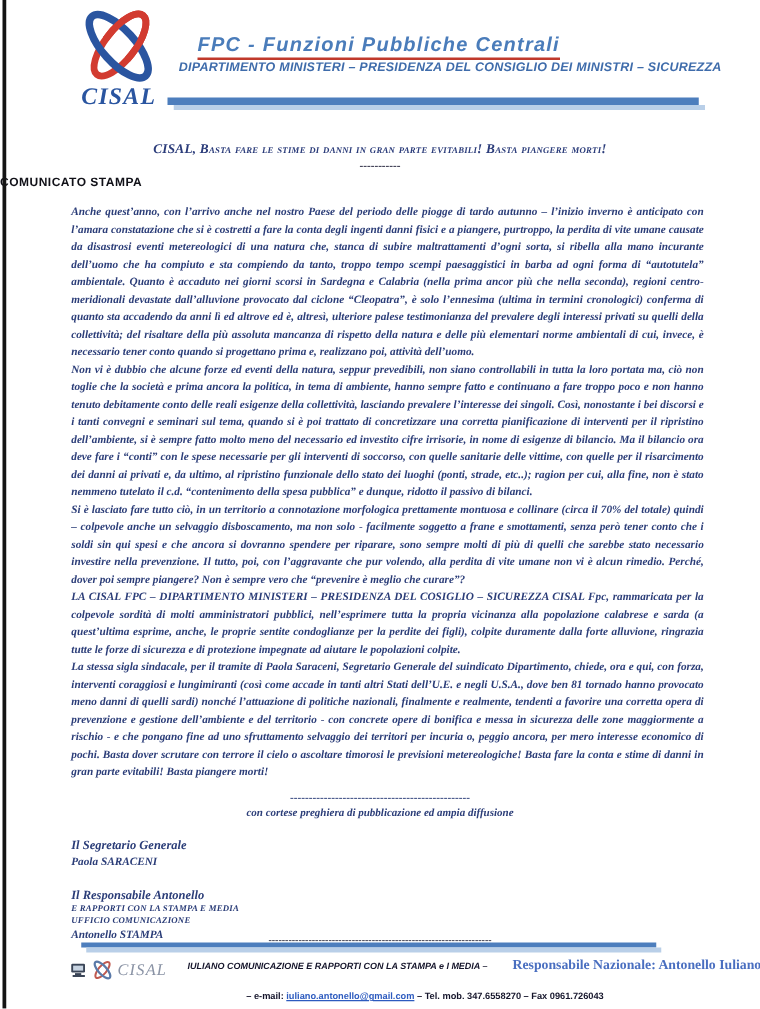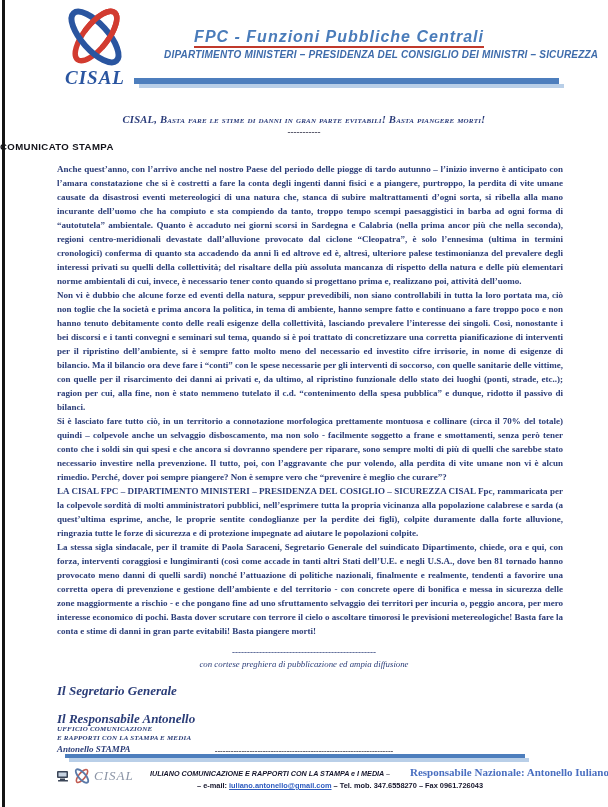--- a/index.html
+++ b/index.html
@@ -14,21 +14,21 @@
 
   
   .header{position:relative;height:100px;}
   .logo{position:absolute;left:52px;top:6px;width:86px;text-align:center;}
   .logo-mark{display:block;margin:0 auto;}
   .logo-word{
     font-family:"Liberation Serif", serif;
     font-style:italic;font-weight:bold;
     font-size:19px;color:#2a55a0;letter-spacing:1px;line-height:1;
   }
-  .header-text{position:absolute;left:143px;top:28px;width:320px;text-align:right;margin-left:21px;}
+  .header-text{position:absolute;left:143px;top:28px;width:320px;text-align:center;}
   .header-title{
     display:inline-block;
     font-family:"Liberation Sans", sans-serif;
     font-style:italic;font-weight:bold;
     font-size:16px;color:#4a7cba;letter-spacing:1px;
     border-bottom:2px solid #c0392b;padding-bottom:0px;line-height:1.1;
     white-space:nowrap;
   }
   .header-subtitle{
     margin-top:1px;
@@ -53,38 +53,38 @@
   .press-label{
     text-align:left;margin-top:4px;
     font-family:"Liberation Sans", sans-serif;
     font-weight:bold;font-size:9.6px;color:#111118;letter-spacing:0.4px;
   }
 
   
   .body-text{
     margin:10px 45px 0 57px;width:506px;
     text-align:justify;
-    font-weight:bold;
+    font-style:italic;font-weight:bold;
     font-size:9px;line-height:14px;color:#2b3d78;
   }
   .body-text p{margin:0;padding:0;}
 
   .sep-long{
     text-align:center;color:#2b3d78;font-weight:bold;font-size:9px;
     margin-top:10px;line-height:1;
   }
   .courtesy{
     text-align:center;margin-top:2px;
-    font-style:italic;font-weight:normal;
+    font-style:italic;font-weight:bold;
     font-size:8.8px;color:#2b3d78;
   }
 
   
   .signatures{margin:16px 0 0 57px;color:#2b3d78;font-style:italic;font-weight:bold;}
-  .sig-role{font-size:13px;line-height:12px;}
+  .sig-role{font-size:10px;line-height:12px;}
   .sig-name{font-size:9px;line-height:12px;}
   .sig-gap{height:16px;}
   .sig-office{font-size:7px;line-height:9px;letter-spacing:0.2px;}
 
   
   .footer{position:absolute;left:0;right:0;bottom:6px;height:52px;}
   .footer-dashes{
     text-align:center;color:#2a2a3a;font-weight:bold;font-size:8px;line-height:5px;
     letter-spacing:0;
   }
@@ -100,21 +100,21 @@
   .footer-line1{font-size:0;white-space:nowrap;}
   .footer-office{
     font-family:"Liberation Sans", sans-serif;font-weight:bold;font-style:italic;
     font-size:7.2px;color:#15152b;letter-spacing:0px;
   }
   .footer-resp{
     font-family:"Liberation Serif", serif;font-weight:bold;
     font-size:11px;color:#4a6fc0;margin-left:20px;
   }
   .footer-line2{
-    margin-top:3px;
+    margin-top:14px;
     font-family:"Liberation Sans", sans-serif;font-weight:bold;
     font-size:7.4px;color:#15152b;white-space:nowrap;
   }
   .email-link{color:#2d5bbf;text-decoration:underline;cursor:pointer;}
 </style>
 </head>
 <body>
 
 <div class="page">
   <div class="scan-edge"></div>
@@ -146,24 +146,25 @@
     <p>Si è lasciato fare tutto ciò, in un territorio a connotazione morfologica prettamente montuosa e collinare (circa il 70% del totale) quindi – colpevole anche un selvaggio disboscamento, ma non solo - facilmente soggetto a frane e smottamenti, senza però tener conto che i soldi sin qui spesi e che ancora si dovranno spendere per riparare, sono sempre molti di più di quelli che sarebbe stato necessario investire nella prevenzione. Il tutto, poi, con l’aggravante che pur volendo, alla perdita di vite umane non vi è alcun rimedio. Perché, dover poi sempre piangere? Non è sempre vero che “prevenire è meglio che curare”?</p>
     <p>LA CISAL FPC – DIPARTIMENTO MINISTERI –  PRESIDENZA DEL COSIGLIO – SICUREZZA CISAL Fpc, rammaricata per la colpevole sordità di molti amministratori pubblici, nell’esprimere tutta la propria vicinanza alla popolazione calabrese e sarda (a quest’ultima esprime, anche, le proprie sentite condoglianze per la perdite dei figli),  colpite duramente dalla forte alluvione, ringrazia tutte le forze di sicurezza e di protezione impegnate ad aiutare le popolazioni colpite.</p>
     <p>La stessa sigla sindacale, per il tramite di Paola Saraceni, Segretario Generale del suindicato Dipartimento, chiede, ora e qui, con forza, interventi coraggiosi e lungimiranti (così come accade in tanti altri Stati dell’U.E. e negli U.S.A., dove ben 81 tornado hanno provocato meno danni di quelli sardi) nonché l’attuazione di politiche nazionali, finalmente e realmente, tendenti a favorire una corretta opera di prevenzione e gestione dell’ambiente e del territorio - con concrete opere di bonifica e messa in sicurezza delle zone maggiormente a rischio - e che pongano fine ad uno sfruttamento selvaggio dei territori per incuria o, peggio ancora, per mero interesse economico di pochi. Basta dover scrutare con terrore il cielo o ascoltare timorosi le previsioni metereologiche! Basta fare la conta e stime di danni in gran parte evitabili! Basta piangere morti!</p>
   </div>
 
   <div class="sep-long">------------------------------------------------</div>
   <div class="courtesy">con cortese preghiera di pubblicazione ed ampia diffusione</div>
 
   <div class="signatures">
     <div class="sig-role">Il Segretario Generale</div>
+    <div class="sig-name">Paola SARACENI</div>
     <div class="sig-gap"></div>
     <div class="sig-role">Il Responsabile Antonello</div>
+    <div class="sig-office">E RAPPORTI CON LA STAMPA E MEDIA</div>
     <div class="sig-office">UFFICIO COMUNICAZIONE</div>
-    <div class="sig-office">E RAPPORTI CON LA STAMPA E MEDIA</div>
     <div class="sig-name">Antonello STAMPA</div>
   </div>
 
   <div class="footer">
     <div class="footer-dashes">-------------------------------------------------------------------</div>
     <div class="footer-bar-dark"></div>
     <div class="footer-bar-light"></div>
     <div class="footer-row">
       <div class="footer-logo">
         <svg width="14" height="12" viewBox="0 0 14 12">

